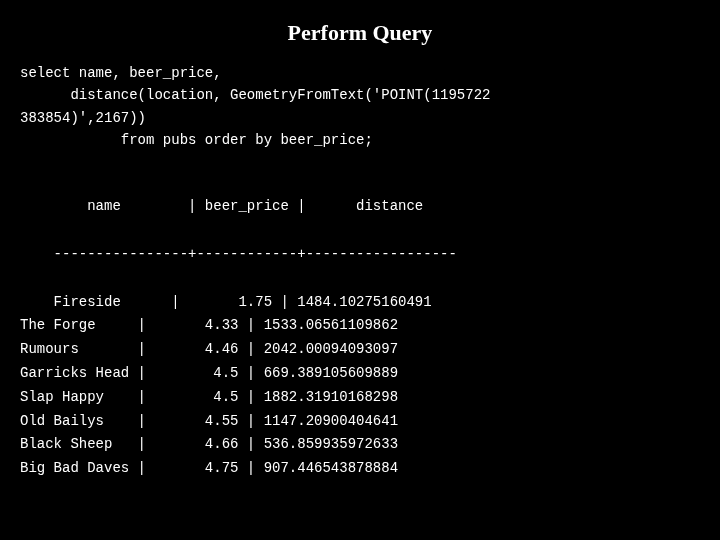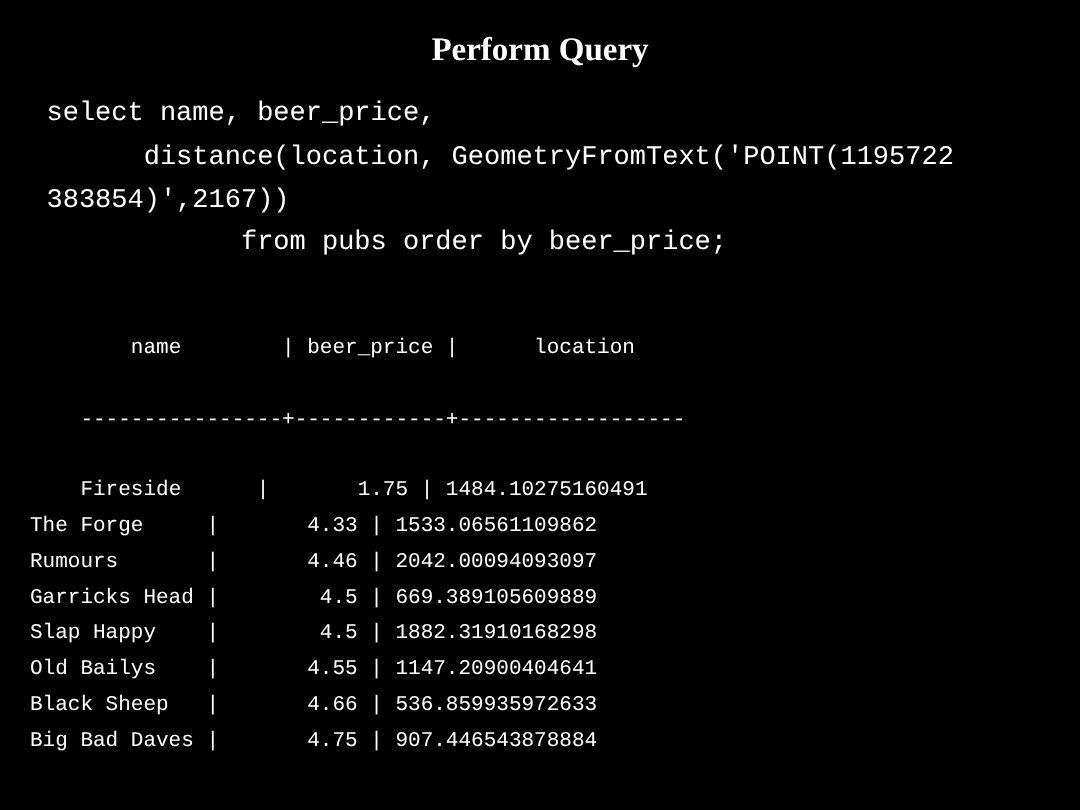--- a/index.html
+++ b/index.html
@@ -30,25 +30,24 @@
     }
 
     .title {
       font-family: 'Times New Roman', Times, serif;
       font-size: 22px;
       font-weight: bold;
       color: #ffffff;
     }
 
     .query-block {
-      font-size: 18px;
+      font-size: 14px;
       line-height: 1.6;
       margin-bottom: 20px;
       white-space: pre;
-      margin-left: 11px;
     }
 
     .results-block {
       font-size: 14px;
       line-height: 1.7;
       white-space: pre;
       margin-top: 10px;
     }
   </style>
 </head>
@@ -59,21 +58,21 @@
   <div class="title-area">
     <span class="title">Perform Query</span>
   </div>
 
   <div class="query-block"><span>select name, beer_price,</span>
 <span>      distance(location, GeometryFromText('POINT(1195722</span>
 <span>383854)',2167))</span>
 <span>            from pubs order by beer_price;</span></div>
 
   <div class="results-block">
-    <span id="results-header">    name        | beer_price |      location
+    <span id="results-header">    name        | beer_price |      distance
 </span>
     <span id="results-separator">----------------+------------+------------------
 </span>
     <span id="results-rows">Fireside      |       1.75 | 1484.10275160491
 The Forge     |       4.33 | 1533.06561109862
 Rumours       |       4.46 | 2042.00094093097
 Garricks Head |        4.5 | 669.389105609889
 Slap Happy    |        4.5 | 1882.31910168298
 Old Bailys    |       4.55 | 1147.20900404641
 Black Sheep   |       4.66 | 536.859935972633

